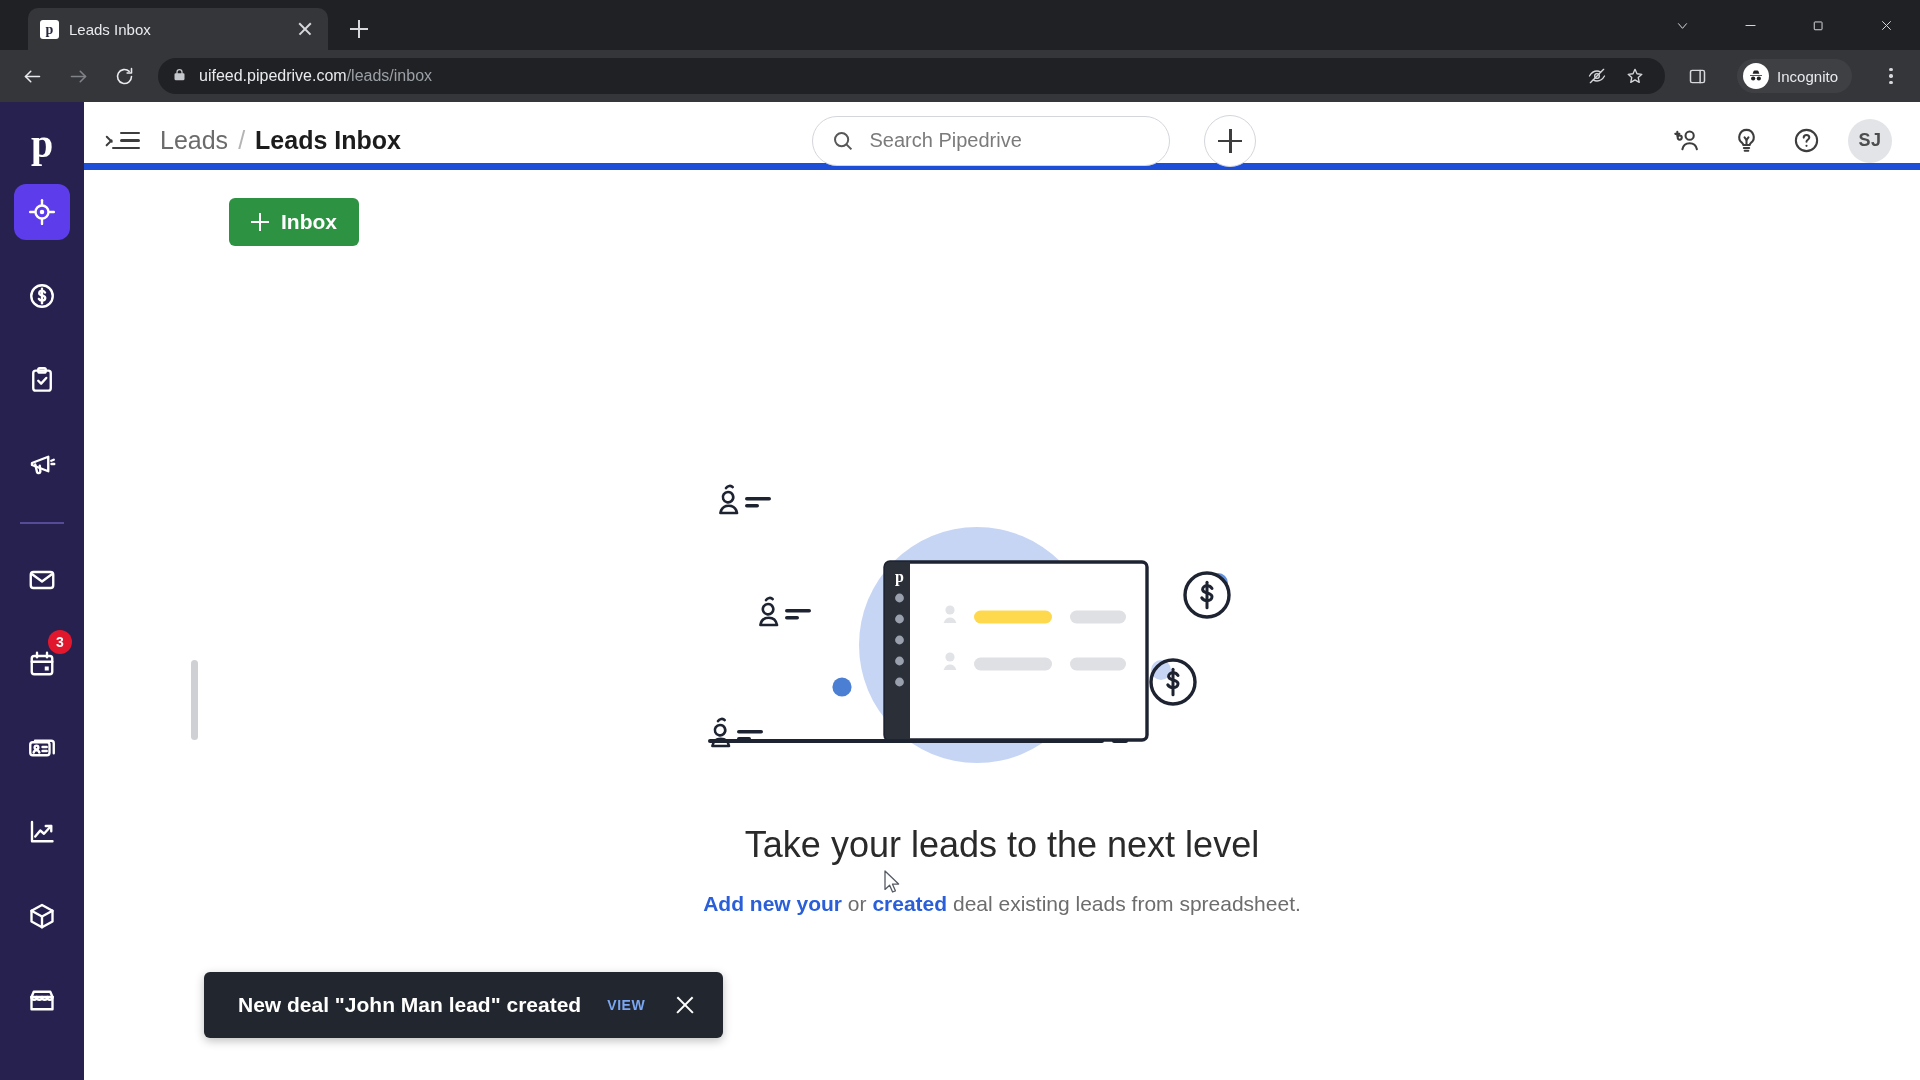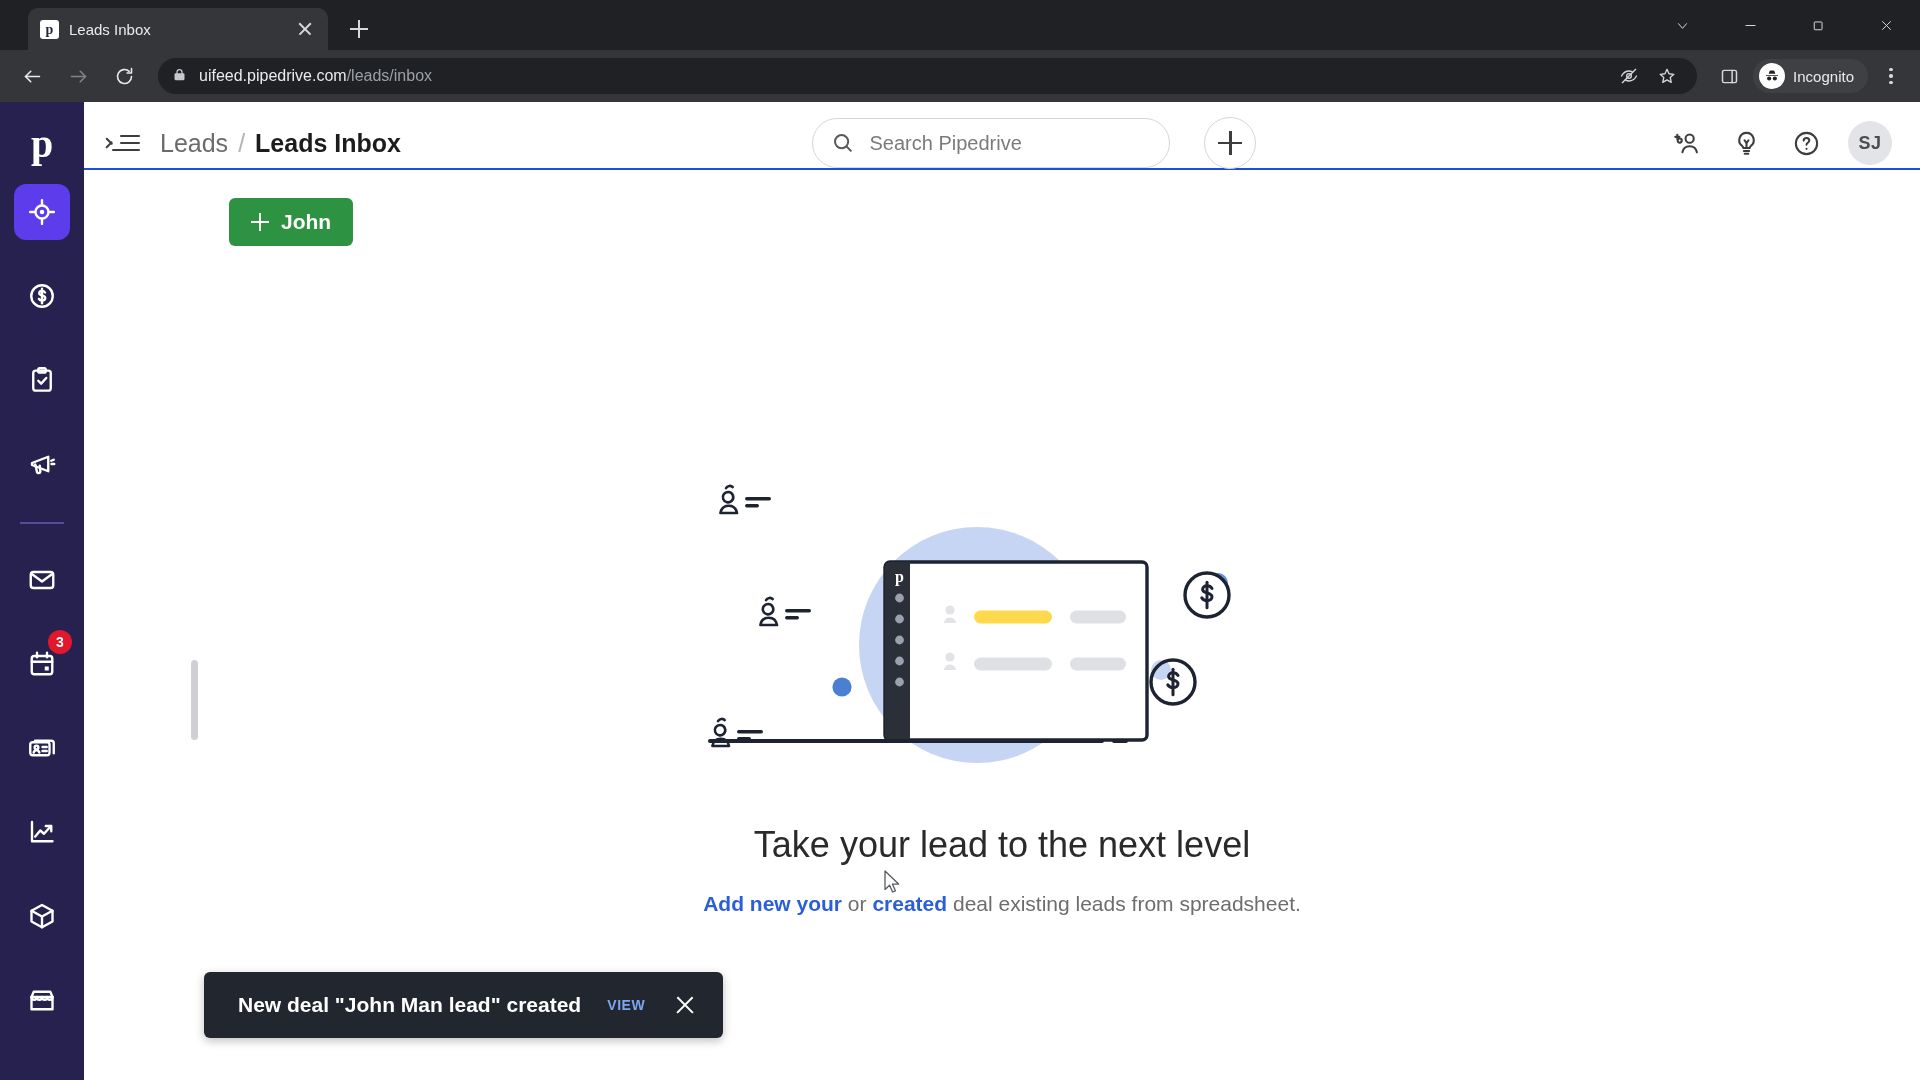--- a/index.html
+++ b/index.html
@@ -68,21 +68,21 @@
   }
   .lock svg { width: 15px; height: 15px; fill: #c5c8cc; }
   .url { font-size: 16px; color: #e8eaed; white-space: nowrap; }
   .url .path { color: #9aa0a6; }
   .omni-right { display: flex; align-items: center; gap: 6px; margin-left: auto; }
   .omni-icon { width: 32px; height: 32px; display: flex; align-items: center;
     justify-content: center; }
   .omni-icon svg { width: 20px; height: 20px; stroke: #d6d8db; fill: none;
     stroke-width: 1.6; stroke-linecap: round; stroke-linejoin: round; }
 
-  .tb-right { display: flex; align-items: center; gap: 4px; }
+  .tb-right { display: flex; align-items: center; gap: 20px; }
   .tb-icon { width: 36px; height: 36px; display: flex; align-items: center;
     justify-content: center; }
   .tb-icon svg { width: 21px; height: 21px; stroke: #d6d8db; fill: none;
     stroke-width: 1.7; stroke-linecap: round; stroke-linejoin: round; }
   .incognito-pill {
     display: flex; align-items: center; gap: 8px; background: #3f4043;
     border-radius: 18px; height: 34px; padding: 0 14px 0 6px; margin-left: 2px;
   }
   .incognito-ico {
     width: 26px; height: 26px; border-radius: 50%; background: #ffffff;
@@ -120,21 +120,21 @@
     border-radius: 12px; background: #e1182d; color: #fff; font-size: 14px;
     font-weight: 700; display: flex; align-items: center; justify-content: center;
     padding: 0 6px;
   }
 
   .main { flex: 1; display: flex; flex-direction: column; min-width: 0;
     position: relative; background: #fff; }
 
   .apphead {
     height: 68px; flex: 0 0 68px; display: flex; align-items: center;
-    padding: 16px 28px 0 22px; border-bottom: 2px solid #1d4ed8; background: #fff;
+    padding: 16px 28px 0 22px; border-bottom: 7px solid #1d4ed8; background: #fff;
   }
   .burger { width: 34px; height: 34px; display: flex; flex-direction: column;
     justify-content: center; gap: 5px; position: relative; padding-left: 6px; }
   .burger i { height: 2.2px; background: #3d3d3d; border-radius: 2px; display: block; }
   .burger i:nth-child(1) { width: 20px; margin-left: 8px; }
   .burger i:nth-child(2) { width: 20px; margin-left: 8px; }
   .burger i:nth-child(3) { width: 20px; margin-left: 8px; }
   .burger .chev { position: absolute; left: 0; top: 9px; width: 9px; height: 14px; }
   .burger .chev::before, .burger .chev::after {
     content: ""; position: absolute; left: 0; width: 9px; height: 2.2px;
@@ -485,21 +485,21 @@
               </svg>
           </div>
           <div class="avatar">SJ</div>
         </div>
       </header>
 
       <div class="content">
 
         <button class="lead-btn">
           <span class="lead-plus"></span>
-          <span>John</span>
+          <span>Inbox</span>
         </button>
 
         <div class="scrollbar-track">
           <div class="scrollbar-thumb"></div>
         </div>
 
         <div class="empty">
           <div class="illus">
             <svg viewBox="0 0 600 320" xmlns="http://www.w3.org/2000/svg">
 
@@ -563,21 +563,21 @@
 
               <circle cx="471" cy="212" r="10" fill="#c7d5f5" transform="translate(-12,-12)"></circle>
               <circle cx="471" cy="212" r="22" fill="#ffffff" stroke="#1d2330" stroke-width="3.4" fill-opacity="0"></circle>
               <g stroke="#1d2330" stroke-width="3" fill="none" stroke-linecap="round">
                 <path d="M476 205.5c-1.1-1.9-3-2.7-5-2.7-2.6 0-4.4 1.5-4.4 3.6 0 4.6 9.4 2.5 9.4 7.4 0 2.2-2 3.8-4.9 3.8-2.4 0-4.2-.9-5.3-2.7"></path>
                 <line x1="471" y1="199.2" x2="471" y2="224.8"></line>
               </g>
             </svg>
           </div>
 
-          <div class="headline">Take your lead to the next level</div>
+          <div class="headline">Take your leads to the next level</div>
 
           <div class="subline">
             <a href="#">Add new your</a>
             <span>or</span>
             <a href="#">created</a>
             <span>deal existing leads from spreadsheet.</span>
           </div>
         </div>
 
         <svg class="cursor" viewBox="0 0 20 26">

